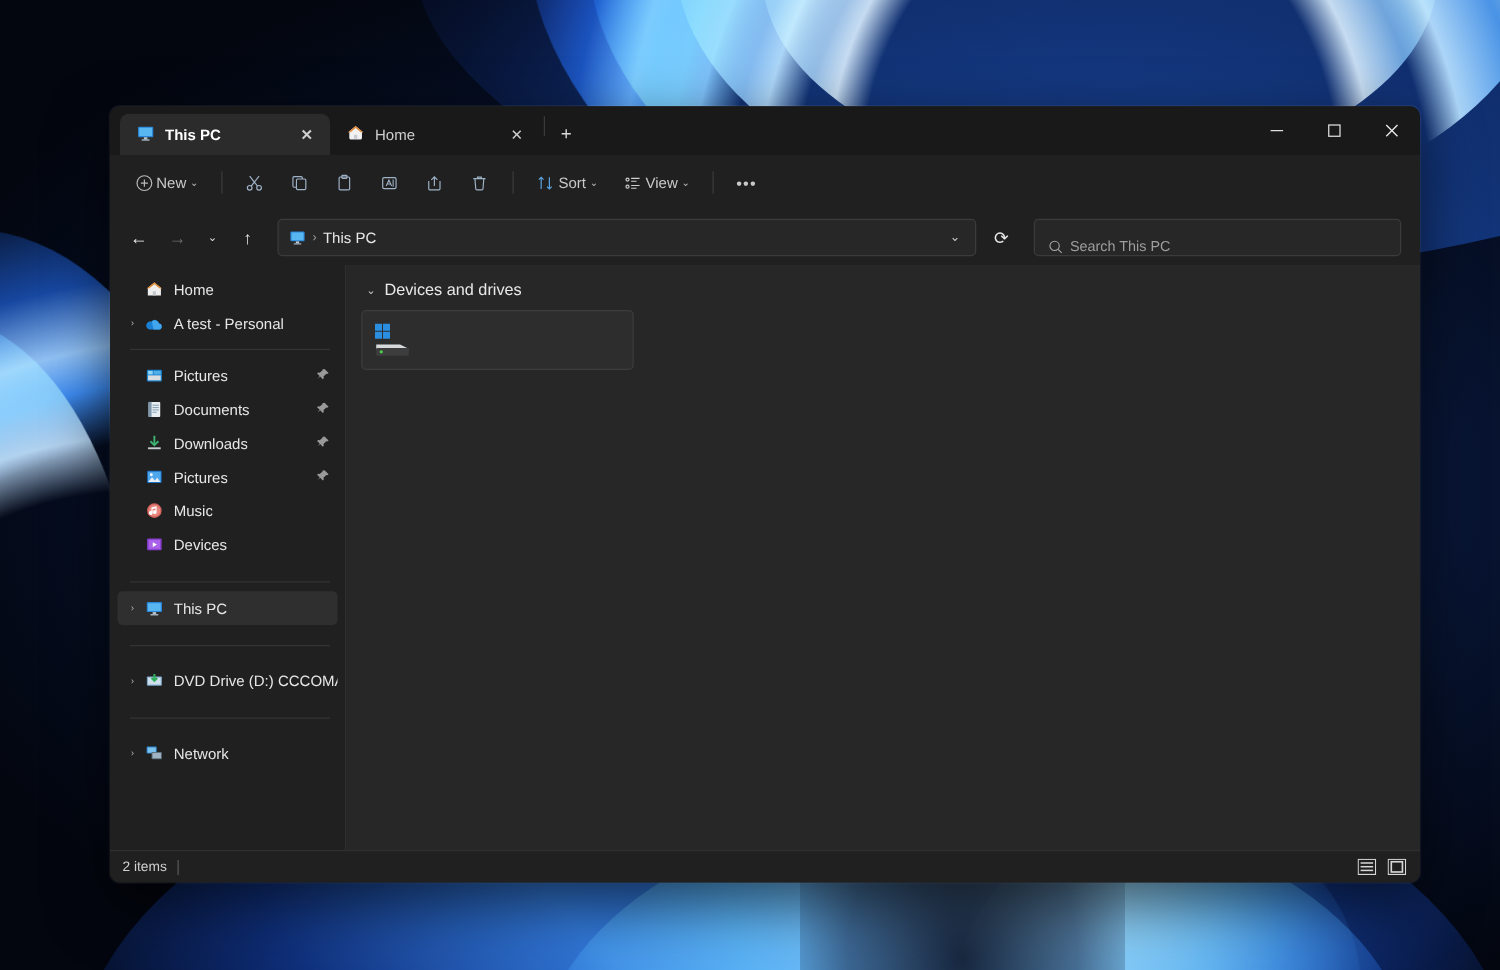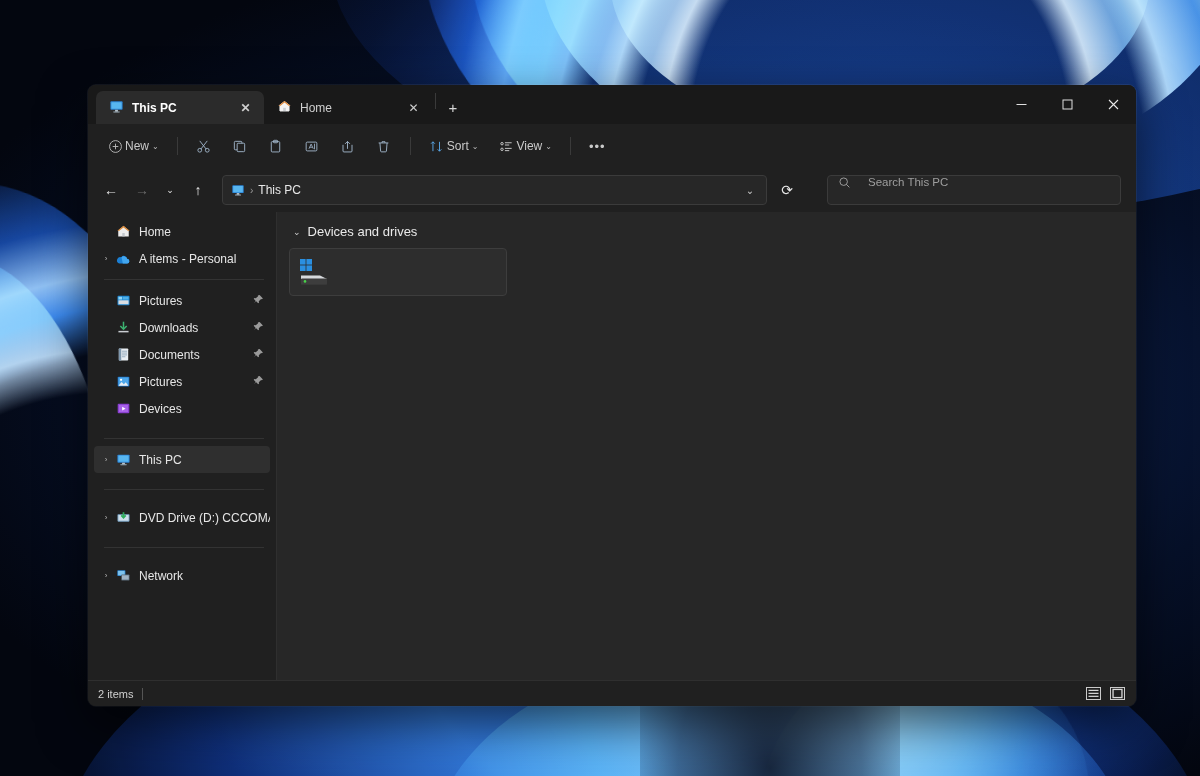--- a/index.html
+++ b/index.html
@@ -278,26 +278,26 @@
   }
   #addr-crumbs { flex: 1; display: flex; align-items: center; gap: 5px; color: #e8e8e8; white-space: nowrap; }
   .crumb-sep { color: #9a9a9a; font-size: 10px; }
   .addr-btn {
     width: 24px; height: 24px;
     display: flex; align-items: center; justify-content: center;
     color: #c8c8c8; font-size: 10px; border-radius: 3px;
   }
   #searchbox {
     width: 294px; height: 30px;
-    margin-left: 24px;
+    margin-left: 10px;
     background: #272727;
     border: 1px solid #3b3b3b;
     border-radius: 4px;
-    display: flex; align-items: flex-start;
-    gap: 17px;
+    display: flex; align-items: flex-end;
+    gap: 5px;
     padding: 0 10px;
     font-size: 11.5px;
     color: #9e9e9e;
   }
 
   
   #body-row { flex: 1; display: flex; min-height: 0; background: #202020; }
 
   #sidebar {
     width: 189px;
@@ -622,53 +622,36 @@
         </div>
 
         <div class="nav-item">
           <span class="expander">›</span>
           <span class="nav-ico">
             <svg width="16" height="16" viewBox="0 0 16 16">
               <path d="M4.4 12.6h7.4a2.4 2.4 0 00.3-4.8 3.3 3.3 0 00-5.9-1.6A2.7 2.7 0 004.4 12.6z" fill="#1b7fd4"></path>
               <path d="M6.5 6.3a3.3 3.3 0 015.6 1.5 2.4 2.4 0 01-.3 4.8H7.8z" fill="#42a6ef"></path>
             </svg>
           </span>
-          <span class="nav-label">A items - Personal</span>
+          <span class="nav-label">A test - Personal</span>
         </div>
 
         <div class="nav-divider"></div>
 
         <div class="nav-item">
           <span class="expander"></span>
           <span class="nav-ico">
             <svg width="15" height="15" viewBox="0 0 16 16">
               <rect x="1.6" y="3" width="12.8" height="10" rx="1" fill="#1d84cf"></rect>
               <rect x="2.6" y="4" width="4" height="3" fill="#8ed4f5"></rect>
               <rect x="7.4" y="4" width="6" height="3" fill="#4fb0e8"></rect>
               <rect x="2.6" y="7.8" width="10.8" height="4.2" fill="#d8dde2"></rect>
             </svg>
           </span>
           <span class="nav-label">Pictures</span>
-          <span class="pin">
-            <svg width="11" height="11" viewBox="0 0 16 16">
-                <path d="M9.6 1.6l4.8 4.8-1.6 1.2-1-.4-3.4 3.4.4 1.8-1.2 1.2-3-3-3 2.4 2.4-3-3-3 1.2-1.2 1.8.4L7.4 3.2l-.4-1z" fill="#b9b9b9"></path>
-              </svg>
-          </span>
-        </div>
-
-        <div class="nav-item">
-          <span class="expander"></span>
-          <span class="nav-ico">
-            <svg width="15" height="15" viewBox="0 0 16 16" fill="none">
-              <path d="M8 1.8v7.6" stroke="#3cb371" stroke-width="1.6"></path>
-              <path d="M4.6 6.4L8 9.8l3.4-3.4" stroke="#3cb371" stroke-width="1.6"></path>
-              <rect x="2.6" y="11.6" width="10.8" height="1.6" fill="#c9cdd2"></rect>
-            </svg>
-          </span>
-          <span class="nav-label">Downloads</span>
           <span class="pin">
             <svg width="11" height="11" viewBox="0 0 16 16">
                 <path d="M9.6 1.6l4.8 4.8-1.6 1.2-1-.4-3.4 3.4.4 1.8-1.2 1.2-3-3-3 2.4 2.4-3-3-3 1.2-1.2 1.8.4L7.4 3.2l-.4-1z" fill="#b9b9b9"></path>
               </svg>
           </span>
         </div>
 
         <div class="nav-item">
           <span class="expander"></span>
           <span class="nav-ico">
@@ -687,35 +670,63 @@
           <span class="pin">
             <svg width="11" height="11" viewBox="0 0 16 16">
                 <path d="M9.6 1.6l4.8 4.8-1.6 1.2-1-.4-3.4 3.4.4 1.8-1.2 1.2-3-3-3 2.4 2.4-3-3-3 1.2-1.2 1.8.4L7.4 3.2l-.4-1z" fill="#b9b9b9"></path>
               </svg>
           </span>
         </div>
 
         <div class="nav-item">
           <span class="expander"></span>
           <span class="nav-ico">
+            <svg width="15" height="15" viewBox="0 0 16 16" fill="none">
+              <path d="M8 1.8v7.6" stroke="#3cb371" stroke-width="1.6"></path>
+              <path d="M4.6 6.4L8 9.8l3.4-3.4" stroke="#3cb371" stroke-width="1.6"></path>
+              <rect x="2.6" y="11.6" width="10.8" height="1.6" fill="#c9cdd2"></rect>
+            </svg>
+          </span>
+          <span class="nav-label">Downloads</span>
+          <span class="pin">
+            <svg width="11" height="11" viewBox="0 0 16 16">
+                <path d="M9.6 1.6l4.8 4.8-1.6 1.2-1-.4-3.4 3.4.4 1.8-1.2 1.2-3-3-3 2.4 2.4-3-3-3 1.2-1.2 1.8.4L7.4 3.2l-.4-1z" fill="#b9b9b9"></path>
+              </svg>
+          </span>
+        </div>
+
+        <div class="nav-item">
+          <span class="expander"></span>
+          <span class="nav-ico">
             <svg width="15" height="15" viewBox="0 0 16 16">
               <rect x="1.8" y="2.8" width="12.4" height="10.4" rx="1" fill="#1a6fc4"></rect>
               <rect x="2.6" y="3.6" width="10.8" height="8.8" fill="#4ea7ea"></rect>
               <circle cx="5.4" cy="6.2" r="1.2" fill="#ffffff"></circle>
               <path d="M2.6 12.4l3.4-4 2.4 2.6 2-2.2 2.8 3.6z" fill="#e9eef3"></path>
             </svg>
           </span>
           <span class="nav-label">Pictures</span>
           <span class="pin">
             <svg width="11" height="11" viewBox="0 0 16 16">
                 <path d="M9.6 1.6l4.8 4.8-1.6 1.2-1-.4-3.4 3.4.4 1.8-1.2 1.2-3-3-3 2.4 2.4-3-3-3 1.2-1.2 1.8.4L7.4 3.2l-.4-1z" fill="#b9b9b9"></path>
               </svg>
           </span>
         </div>
 
+        <div class="nav-item">
+          <span class="expander"></span>
+          <span class="nav-ico">
+            <svg width="15" height="15" viewBox="0 0 16 16">
+              <circle cx="8" cy="8" r="6.2" fill="#d4645f"></circle>
+              <circle cx="8" cy="8" r="5" fill="#e7867f"></circle>
+              <path d="M9.9 4.2v5.1a1.6 1.6 0 11-1-1.5V6l-2.4.6v3.5a1.6 1.6 0 11-1-1.5V5.3z" fill="#ffffff"></path>
+            </svg>
+          </span>
+          <span class="nav-label">Music</span>
+        </div>
 
         <div class="nav-item">
           <span class="expander"></span>
           <span class="nav-ico">
             <svg width="15" height="15" viewBox="0 0 16 16">
               <rect x="1.8" y="3" width="12.4" height="10" rx="1" fill="#8a3fd1"></rect>
               <rect x="3.2" y="4.2" width="9.6" height="7.6" fill="#a861e8"></rect>
               <path d="M6.6 6.2l3.6 2-3.6 2z" fill="#ffffff"></path>
             </svg>
           </span>

